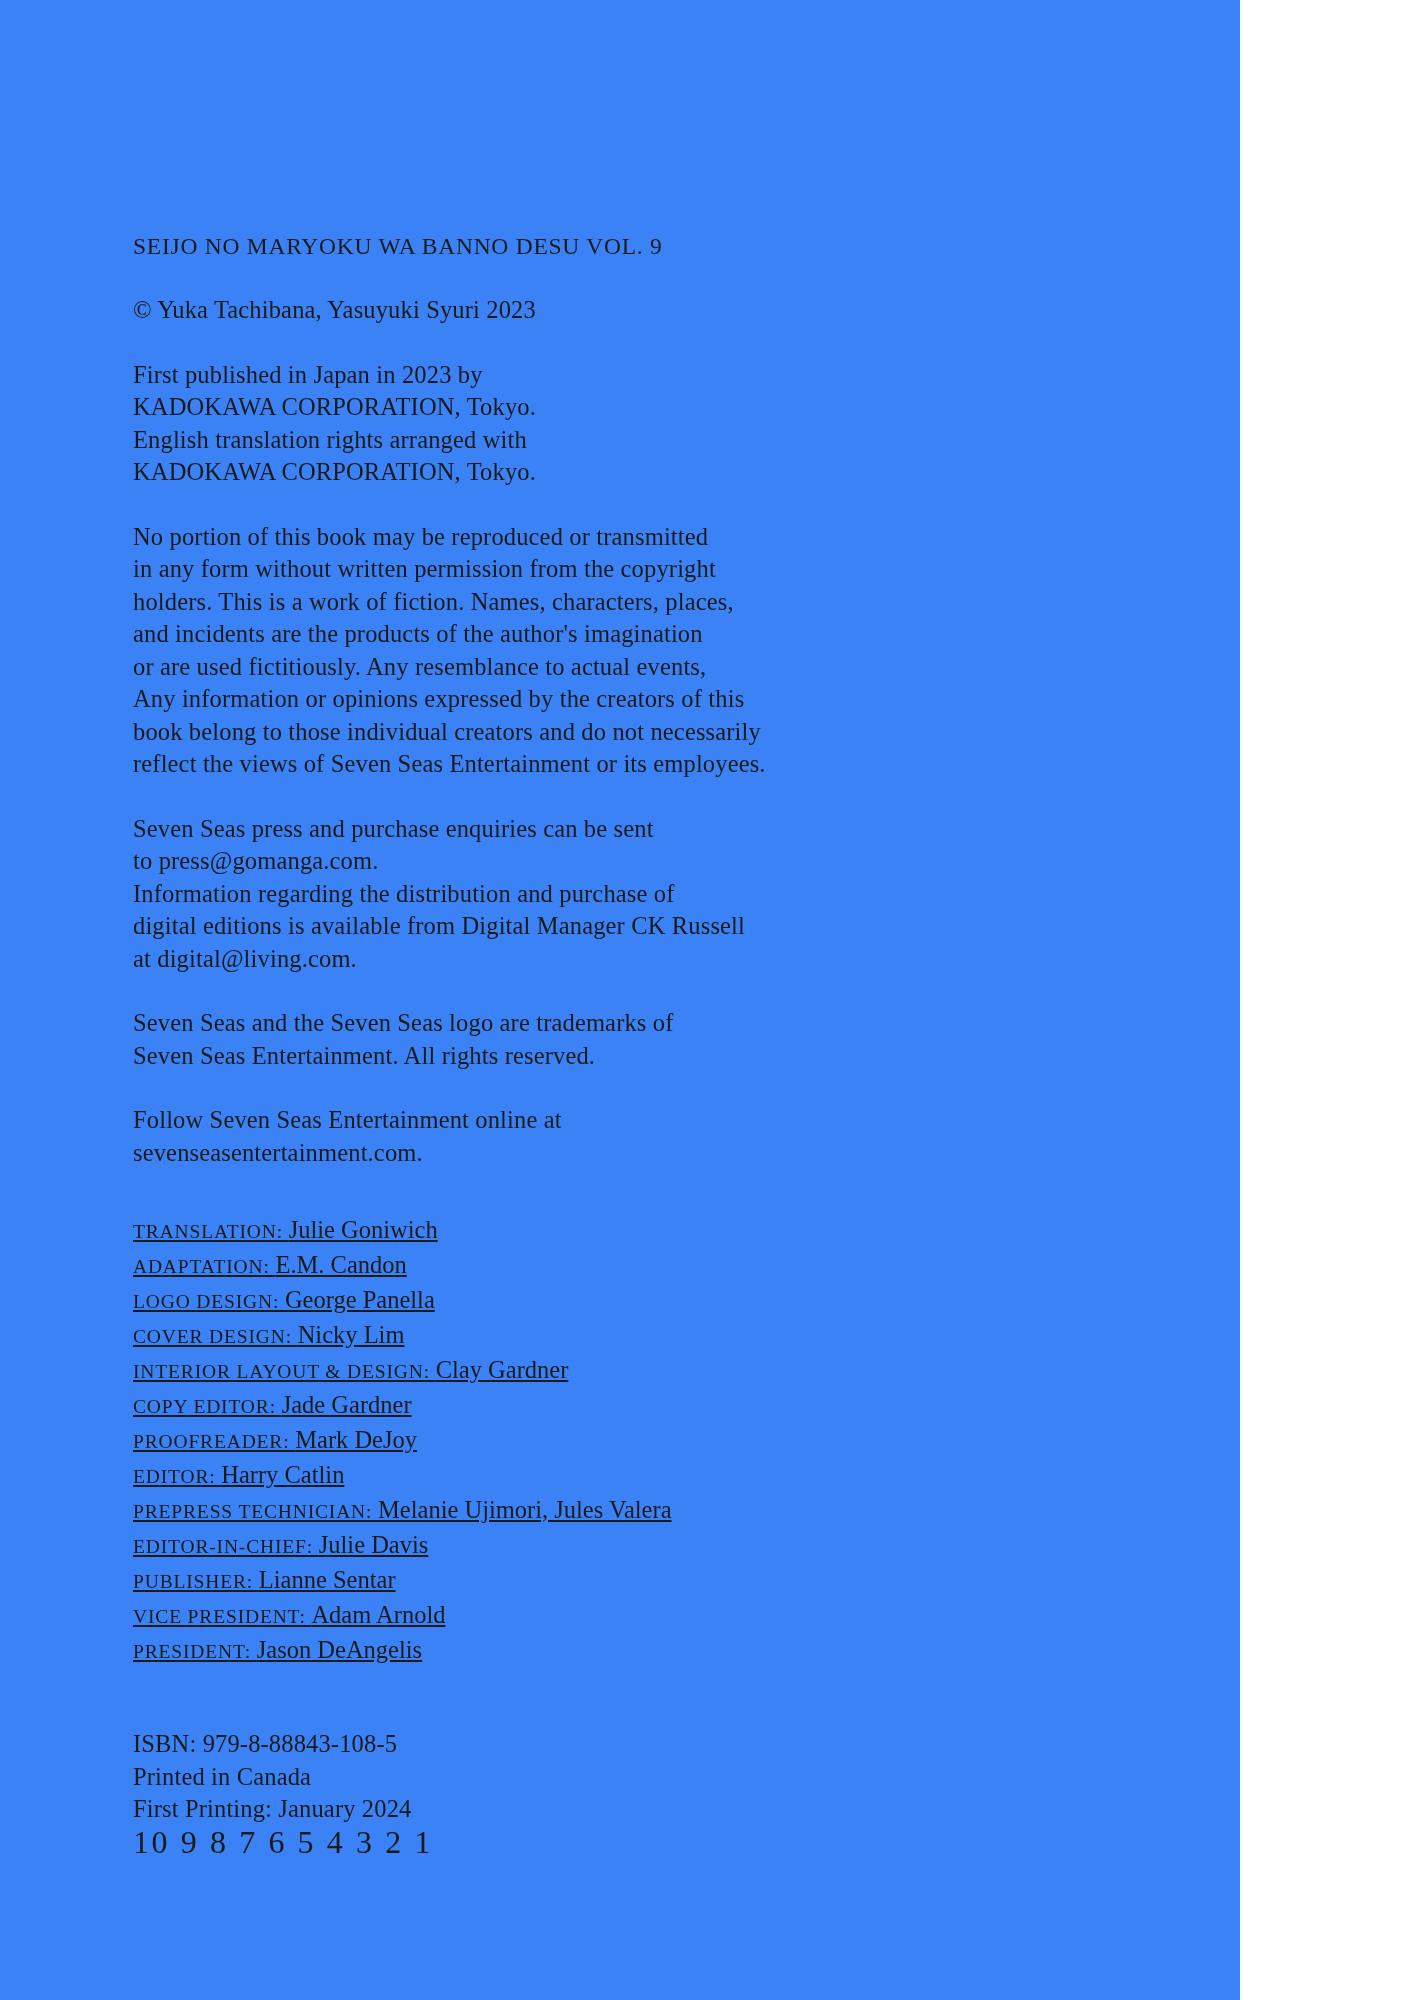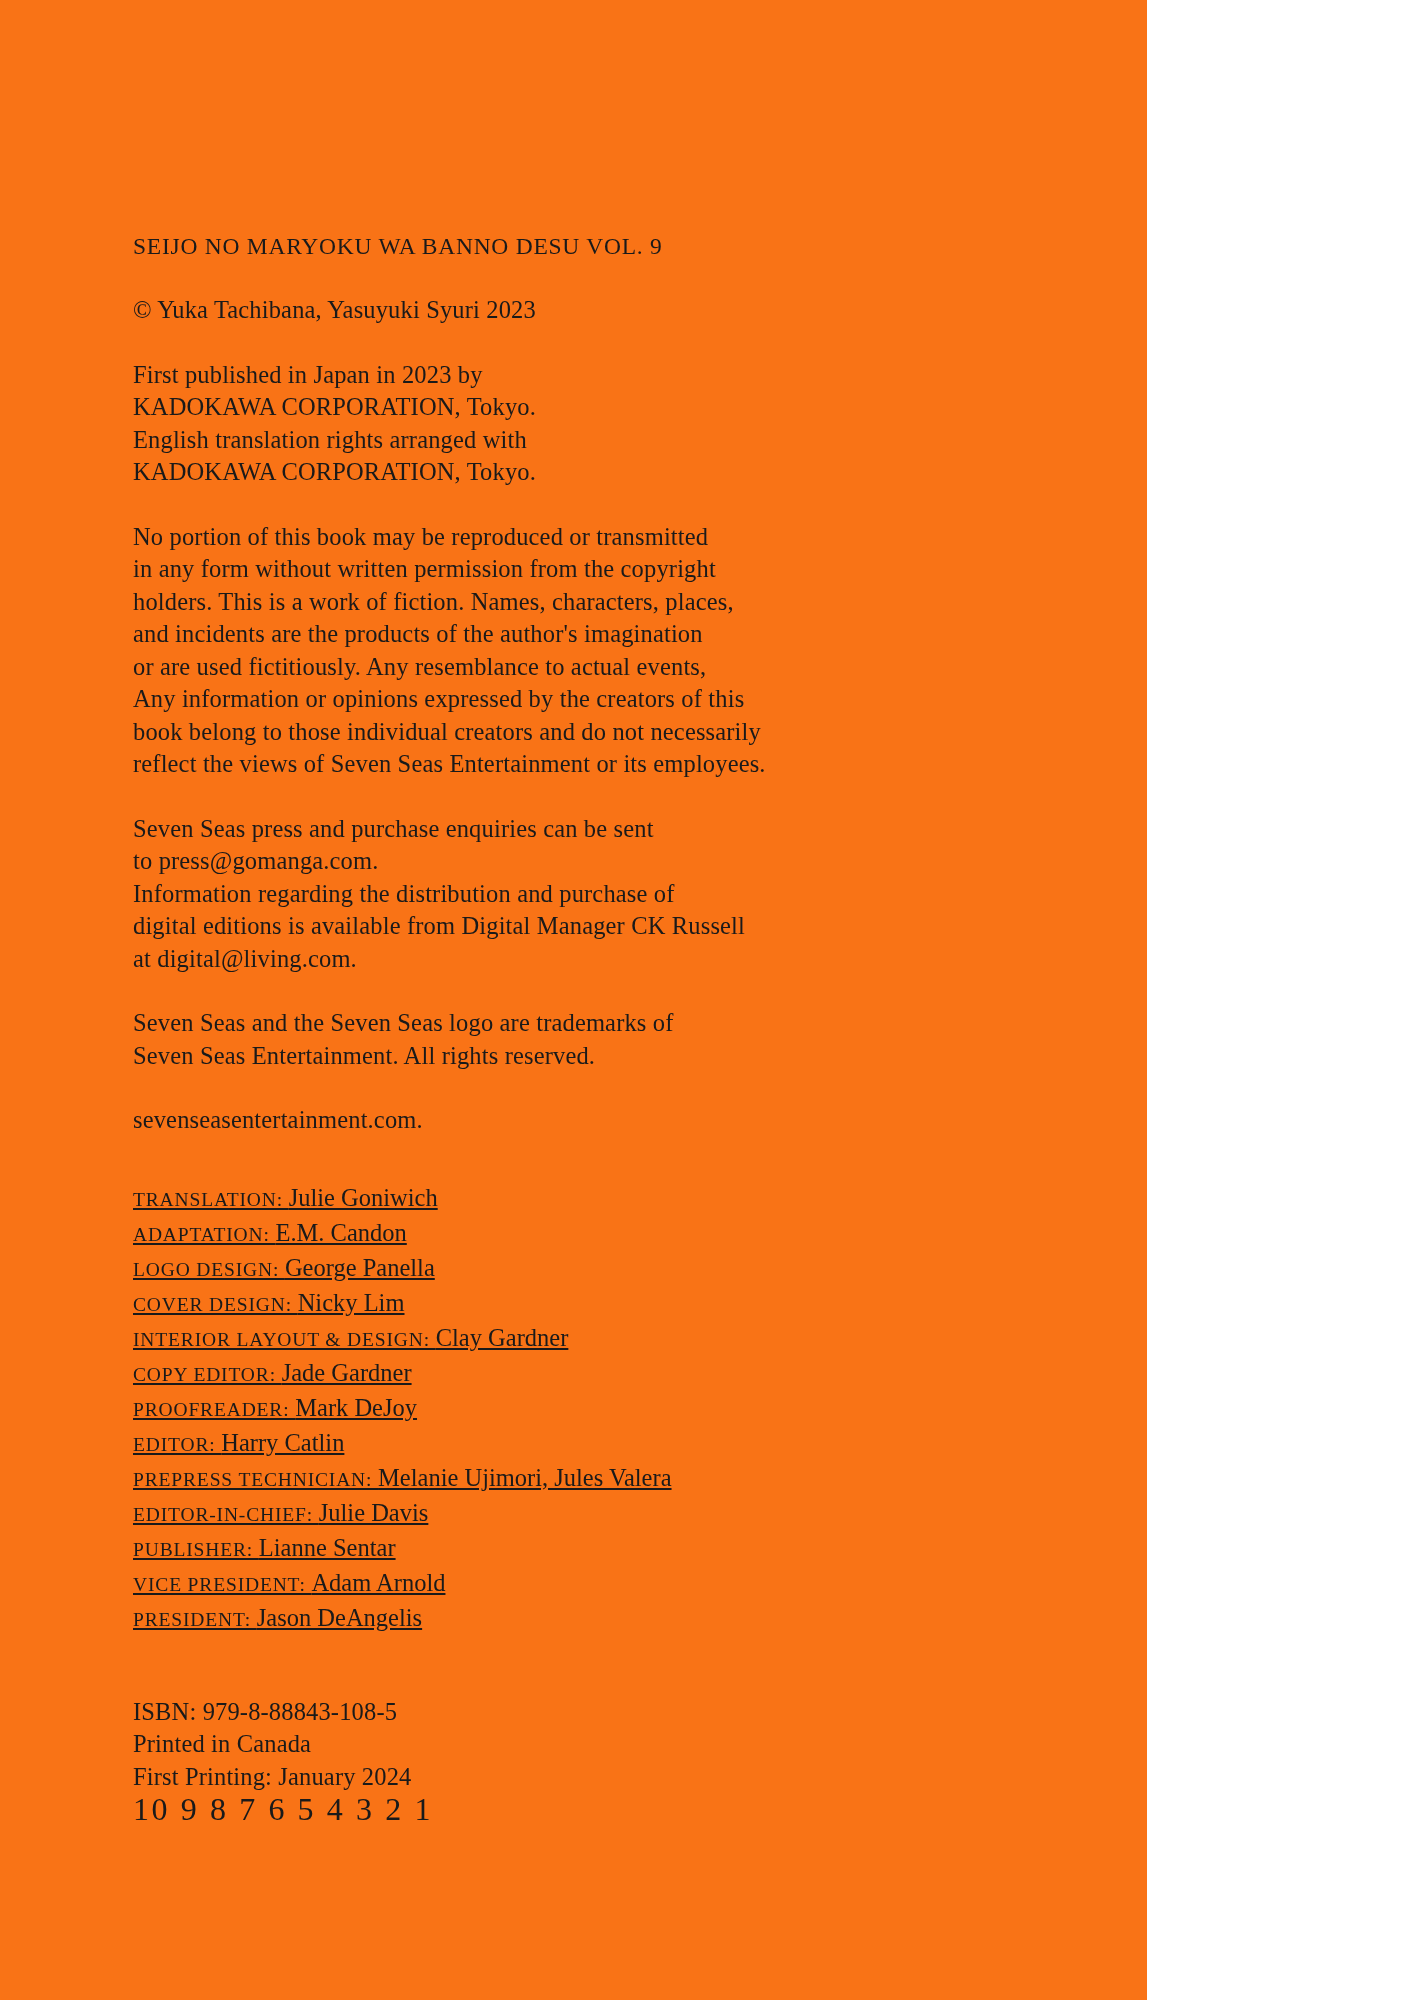--- a/index.html
+++ b/index.html
@@ -9,23 +9,23 @@
   }
   body {
     width: 1404px;
     height: 2000px;
     font-family: "Liberation Serif", "DejaVu Serif", serif;
     color: #1a1a1a;
     -webkit-font-smoothing: antialiased;
   }
   .page {
     position: relative;
-    width: 1147px;
+    width: 1240px;
     height: 2000px;
-    background: #f97316;
+    background: #3b82f6;
     box-sizing: border-box;
     padding: 230px 0 16px 133px;
   }
   .block {
     margin: 0 0 32px 0;
   }
   .line {
     font-size: 24.5px;
     line-height: 32.5px;
     letter-spacing: 0.15px;
@@ -101,20 +101,21 @@
     <div class="line">digital editions is available from Digital Manager CK Russell</div>
     <div class="line">at digital@living.com.</div>
   </div>
 
   <div class="block">
     <div class="line">Seven Seas and the Seven Seas logo are trademarks of</div>
     <div class="line">Seven Seas Entertainment. All rights reserved.</div>
   </div>
 
   <div class="block">
+    <div class="line">Follow Seven Seas Entertainment online at</div>
     <div class="line">sevenseasentertainment.com.</div>
   </div>
 
   <div class="credits">
     <div class="credit-row"><span class="credit-role">TRANSLATION: </span><span class="credit-name">Julie Goniwich</span></div>
     <div class="credit-row"><span class="credit-role">ADAPTATION: </span><span class="credit-name">E.M. Candon</span></div>
     <div class="credit-row"><span class="credit-role">LOGO DESIGN: </span><span class="credit-name">George Panella</span></div>
     <div class="credit-row"><span class="credit-role">COVER DESIGN: </span><span class="credit-name">Nicky Lim</span></div>
     <div class="credit-row"><span class="credit-role">INTERIOR LAYOUT &amp; DESIGN: </span><span class="credit-name">Clay Gardner</span></div>
     <div class="credit-row"><span class="credit-role">COPY EDITOR: </span><span class="credit-name">Jade Gardner</span></div>

